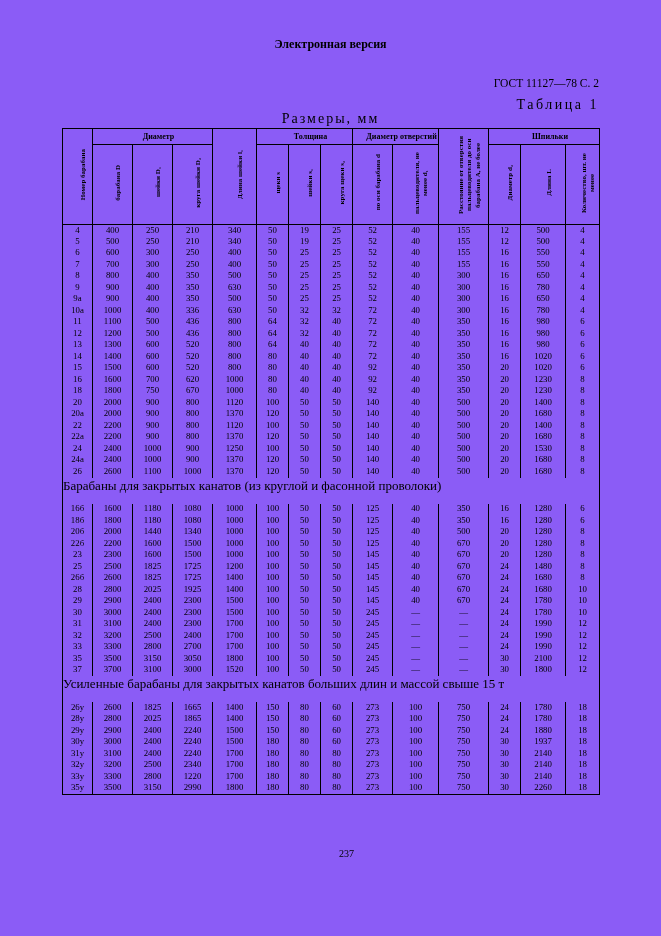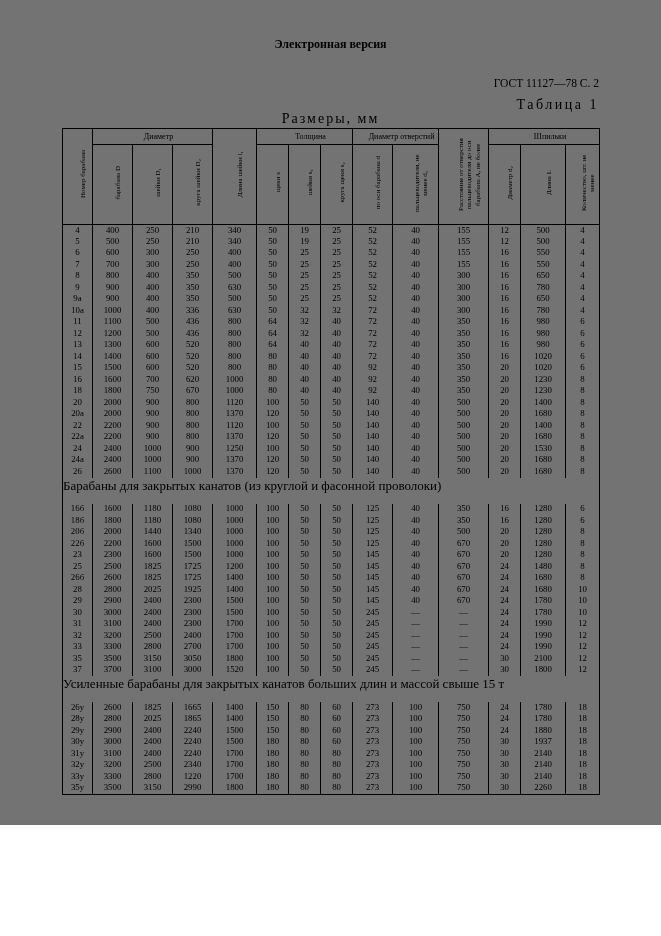--- a/index.html
+++ b/index.html
@@ -1,21 +1,21 @@
 <!DOCTYPE html>
 <html><head>
 <meta charset="utf-8">
 <style>
   * { box-sizing: border-box; }
   html, body { margin: 0; padding: 0; background: #ffffff; }
   .page {
     position: relative;
     width: 661px;
-    height: 825px;
-    background: #737373;
+    height: 936px;
+    background: #8b5cf6;
     color: #000;
     font-family: "Liberation Serif", serif;
     overflow: hidden;
   }
   .top-label {
     position: absolute;
     top: 37px; left: 0; width: 100%;
     text-align: center;
     font-weight: bold;
     font-size: 12px;
@@ -45,21 +45,21 @@
     width: 537px;
     table-layout: fixed;
     border-collapse: collapse;
     border: 1px solid #000;
   }
   .drum-table th, .drum-table td {
     border-left: 1px solid #000;
     border-right: 1px solid #000;
     padding: 0;
   }
-  .drum-table th { font-weight: normal; padding-left: 12px; }
+  .drum-table th { font-weight: bold; padding-left: 12px; }
   .gh {
     font-size: 8px;
     height: 16px;
     border-bottom: 1px solid #000;
     text-align: center;
     vertical-align: middle;
     padding: 1px;
   }
   .vh {
     text-align: center;

